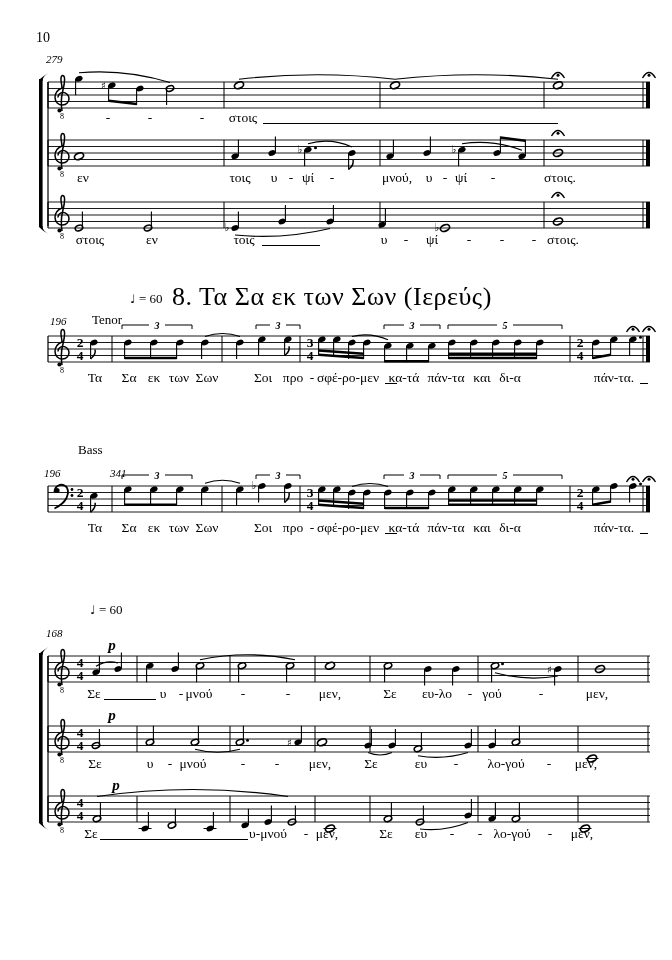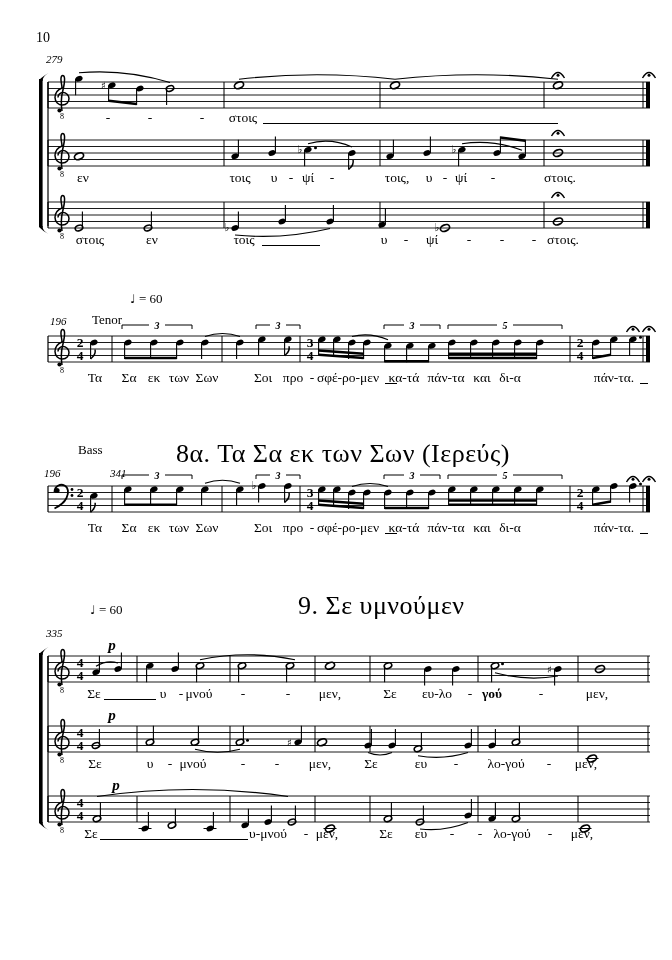--- a/index.html
+++ b/index.html
@@ -160,21 +160,21 @@
       <path d="M308 21.75 Q 330 15.375 352 25" fill="none" stroke="#000" stroke-width="1.2"></path>
       <path d="M462 21.75 Q 492 17 522 28.25" fill="none" stroke="#000" stroke-width="1.2"></path>
     </svg>
   <div class="lyr" style="top:170px">
       <span class="syl" style="left: 83px;">εν</span>
       <span class="syl" style="left: 240px;">τοις</span>
       <span class="syl" style="left: 274px;">υ</span>
       <span class="syl" style="left: 291px;">-</span>
       <span class="syl" style="left: 308px;">ψί</span>
       <span class="syl" style="left: 332px;">-</span>
-      <span class="syl" style="left: 397px;">τοις,</span>
+      <span class="syl" style="left: 397px;">μνού,</span>
       <span class="syl" style="left: 429px;">υ</span>
       <span class="syl" style="left: 445px;">-</span>
       <span class="syl" style="left: 461px;">ψί</span>
       <span class="syl" style="left: 493px;">-</span>
       <span class="syl" style="left: 560px;">στοις.</span>
     </div>
 
   <svg class="staff" style="top:184px" width="672" height="58">
       <line x1="48" y1="18" x2="650" y2="18" stroke="#000" stroke-width="0.9"></line>
       <line x1="48" y1="24.5" x2="650" y2="24.5" stroke="#000" stroke-width="0.9"></line>
@@ -238,20 +238,21 @@
       <span class="syl" style="left: 469px;">-</span>
       <span class="syl" style="left: 502px;">-</span>
       <span class="syl" style="left: 534px;">-</span>
       <span class="syl" style="left: 563px;">στοις.</span>
     </div>
 
   <div class="abs tempo" style="left:130px;top:291px">
     <span class="glyph">♩</span>
     <span>= 60</span>
   </div>
+  <div class="abs title" style="left:172px;top:282px">8. Τα Σα εκ των Σων (Ιερεύς)</div>
   <div class="abs mnum" style="left:50px;top:315px">196</div>
   <div class="abs vlabel" style="left:92px;top:312px">Tenor</div>
 
   <svg class="staff" style="top:318px" width="672" height="58">
       <line x1="48" y1="18" x2="650" y2="18" stroke="#000" stroke-width="0.9"></line>
       <line x1="48" y1="24.5" x2="650" y2="24.5" stroke="#000" stroke-width="0.9"></line>
       <line x1="48" y1="31" x2="650" y2="31" stroke="#000" stroke-width="0.9"></line>
       <line x1="48" y1="37.5" x2="650" y2="37.5" stroke="#000" stroke-width="0.9"></line>
       <line x1="48" y1="44" x2="650" y2="44" stroke="#000" stroke-width="0.9"></line>
       <line x1="48" y1="18" x2="48" y2="44" stroke="#000" stroke-width="1.2"></line>
@@ -413,21 +414,20 @@
       <div class="ext" style="left: 385px; width: 12px;"></div>
       <span class="syl" style="left: 404px;">κα-τά</span>
       <span class="syl" style="left: 446px;">πάν-τα</span>
       <span class="syl" style="left: 482px;">και</span>
       <span class="syl" style="left: 510px;">δι-α</span>
       <span class="syl" style="left: 614px;">πάν-τα.</span>
       <div class="ext" style="left: 640px; width: 8px;"></div>
     </div>
 
   <div class="abs vlabel" style="left:78px;top:442px">Bass</div>
-  <div class="abs title" style="left:176px;top:439px">8α. Τα Σα εκ των Σων (Ιερεύς)</div>
   <div class="abs mnum" style="left:44px;top:467px">196</div>
   <div class="abs mnum" style="left:110px;top:467px">341</div>
 
   <svg class="staff" style="top:468px" width="672" height="58">
       <line x1="48" y1="18" x2="650" y2="18" stroke="#000" stroke-width="0.9"></line>
       <line x1="48" y1="24.5" x2="650" y2="24.5" stroke="#000" stroke-width="0.9"></line>
       <line x1="48" y1="31" x2="650" y2="31" stroke="#000" stroke-width="0.9"></line>
       <line x1="48" y1="37.5" x2="650" y2="37.5" stroke="#000" stroke-width="0.9"></line>
       <line x1="48" y1="44" x2="650" y2="44" stroke="#000" stroke-width="0.9"></line>
       <line x1="48" y1="18" x2="48" y2="44" stroke="#000" stroke-width="1.2"></line>
@@ -593,22 +593,21 @@
       <span class="syl" style="left: 482px;">και</span>
       <span class="syl" style="left: 510px;">δι-α</span>
       <span class="syl" style="left: 614px;">πάν-τα.</span>
       <div class="ext" style="left: 640px; width: 8px;"></div>
     </div>
 
   <div class="abs tempo" style="left:90px;top:602px">
     <span class="glyph">♩</span>
     <span>= 60</span>
   </div>
-  <div class="abs title" style="left:298px;top:591px">9. Σε υμνούμεν</div>
-  <div class="abs mnum" style="left:46px;top:627px">335</div>
+  <div class="abs mnum" style="left:46px;top:627px">168</div>
 
   <svg class="bracket" style="left:34px;top:648px" width="20" height="182">
       <rect x="5" y="5" width="3.6" height="170" fill="#000"></rect>
       <path d="M5 6 C8 3 11 1 14.5 -1 C10.5 1.5 8.6 3.5 8.6 7 Z" fill="#000"></path>
       <path d="M5 175 C8 178 11 180 14.5 182 C10.5 179.5 8.6 177.5 8.6 174 Z" fill="#000"></path>
       <line x1="14" y1="8" x2="14" y2="174" stroke="#000" stroke-width="1.2"></line>
     </svg>
 
   <svg class="staff" style="top:638px" width="672" height="58">
       <line x1="48" y1="18" x2="650" y2="18" stroke="#000" stroke-width="0.9"></line>
@@ -696,21 +695,21 @@
       <div class="ext" style="left: 104px; width: 52px;"></div>
       <span class="syl" style="left: 163px;">υ</span>
       <span class="syl" style="left: 181px;">-</span>
       <span class="syl" style="left: 199px;">μνού</span>
       <span class="syl" style="left: 243px;">-</span>
       <span class="syl" style="left: 288px;">-</span>
       <span class="syl" style="left: 330px;">μεν,</span>
       <span class="syl" style="left: 390px;">Σε</span>
       <span class="syl" style="left: 437px;">ευ-λο</span>
       <span class="syl" style="left: 470px;">-</span>
-      <span class="syl" style="left: 492px; font-weight: bold;">γού</span>
+      <span class="syl" style="left: 492px;">γού</span>
       <span class="syl" style="left: 541px;">-</span>
       <span class="syl" style="left: 597px;">μεν,</span>
     </div>
 
   <svg class="staff" style="top:708px" width="672" height="58">
       <line x1="48" y1="18" x2="650" y2="18" stroke="#000" stroke-width="0.9"></line>
       <line x1="48" y1="24.5" x2="650" y2="24.5" stroke="#000" stroke-width="0.9"></line>
       <line x1="48" y1="31" x2="650" y2="31" stroke="#000" stroke-width="0.9"></line>
       <line x1="48" y1="37.5" x2="650" y2="37.5" stroke="#000" stroke-width="0.9"></line>
       <line x1="48" y1="44" x2="650" y2="44" stroke="#000" stroke-width="0.9"></line>

